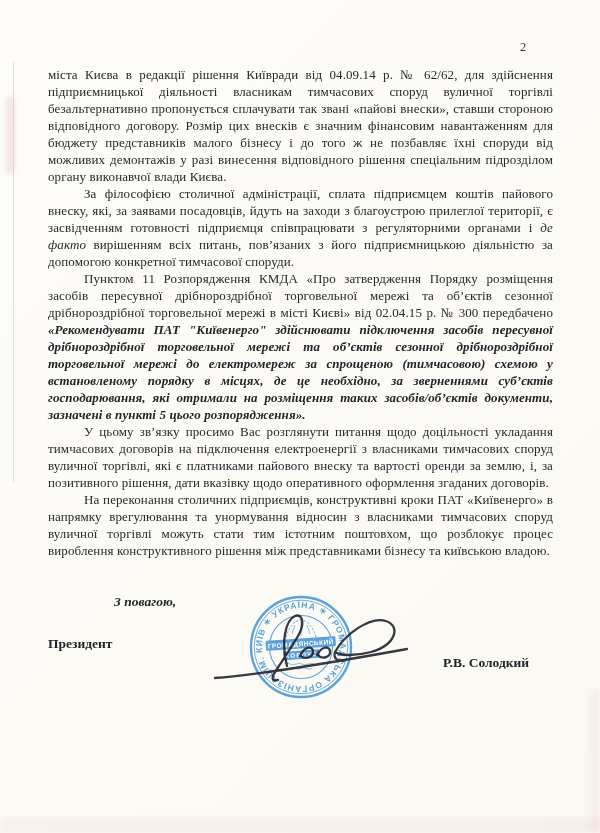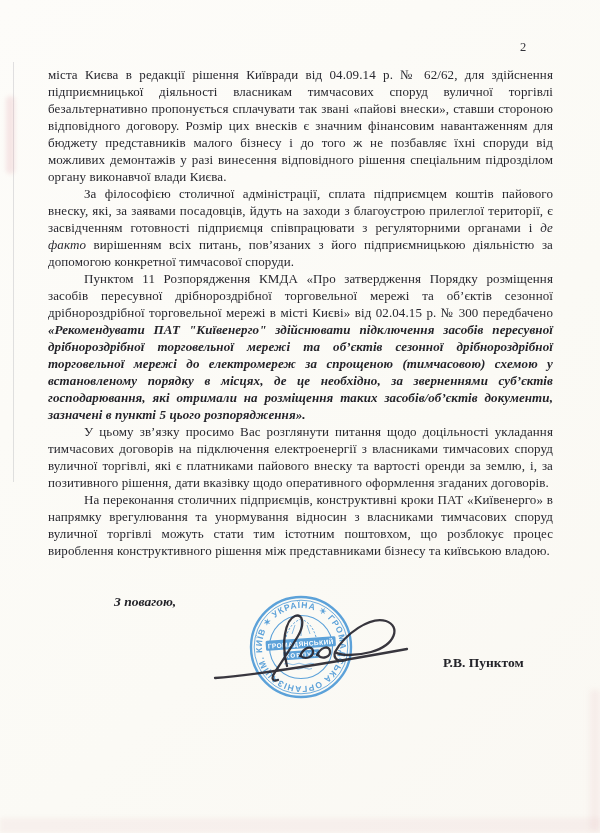--- a/index.html
+++ b/index.html
@@ -68,23 +68,24 @@
     <p class="noindent"><span class="seg">міста Києва в редакції рішення Київради від 04.09.14 р. № 62/62, для здійснення підприємницької діяльності власникам тимчасових споруд вуличної торгівлі безальтернативно пропонується сплачувати так звані «пайові внески», ставши стороною відповідного договору. Розмір цих внесків є значним фінансовим навантаженням для бюджету представників малого бізнесу і до того ж не позбавляє їхні споруди від можливих демонтажів у разі винесення відповідного рішення спеціальним підрозділом органу виконавчої влади Києва.</span></p>
     <p><span class="seg">За філософією столичної адміністрації, сплата підприємцем коштів пайового внеску, які, за заявами посадовців, йдуть на заходи з благоустрою прилеглої території, є засвідченням готовності підприємця співпрацювати з регуляторними органами і </span><span class="seg italic">де факто</span><span class="seg"> вирішенням всіх питань, пов’язаних з його підприємницькою діяльністю за допомогою конкретної тимчасової споруди.</span></p>
     <p><span class="seg">Пунктом 11 Розпорядження КМДА «Про затвердження Порядку розміщення засобів пересувної дрібнороздрібної торговельної мережі та об’єктів сезонної дрібнороздрібної торговельної мережі в місті Києві» від 02.04.15 р. № 300 передбачено </span><span class="seg bi">«Рекомендувати ПАТ "Київенерго" здійснювати підключення засобів пересувної дрібнороздрібної торговельної мережі та об’єктів сезонної дрібнороздрібної торговельної мережі до електромереж за спрощеною (тимчасовою) схемою у встановленому порядку в місцях, де це необхідно, за зверненнями суб’єктів господарювання, які отримали на розміщення таких засобів/об’єктів документи, зазначені в пункті 5 цього розпорядження».</span></p>
     <p><span class="seg">У цьому зв’язку просимо Вас розглянути питання щодо доцільності укладання тимчасових договорів на підключення електроенергії з власниками тимчасових споруд вуличної торгівлі, які є платниками пайового внеску та вартості оренди за землю, і, за позитивного рішення, дати вказівку щодо оперативного оформлення згаданих договорів.</span></p>
     <p><span class="seg">На переконання столичних підприємців, конструктивні кроки ПАТ «Київенерго» в напрямку врегулювання та унормування відносин з власниками тимчасових споруд вуличної торгівлі можуть стати тим істотним поштовхом, що розблокує процес вироблення конструктивного рішення між представниками бізнесу та київською владою.</span></p>
   </div>
 
   <div class="closing">З повагою,</div>
 
   <div class="sig-titles">
+    <div>Президент</div>
   </div>
 
-  <div class="sig-name">Р.В. Пунктом</div>
+  <div class="sig-name">Р.В. Солодкий</div>
 
   <svg class="stamp" viewBox="0 0 110 110" aria-hidden="true">
     <g fill="none" stroke="#4796d6">
       <circle cx="55" cy="55" r="50" stroke-width="2.4"></circle>
       <circle cx="55" cy="55" r="46.8" stroke-width="0.9"></circle>
       <circle cx="55" cy="55" r="31.5" stroke-width="1.1"></circle>
     </g>
     <defs>
       <path id="ringpath" d="M 16,55 A 39,39 0 1 1 94,55 A 39,39 0 1 1 16,55" fill="none"></path>
     </defs>

